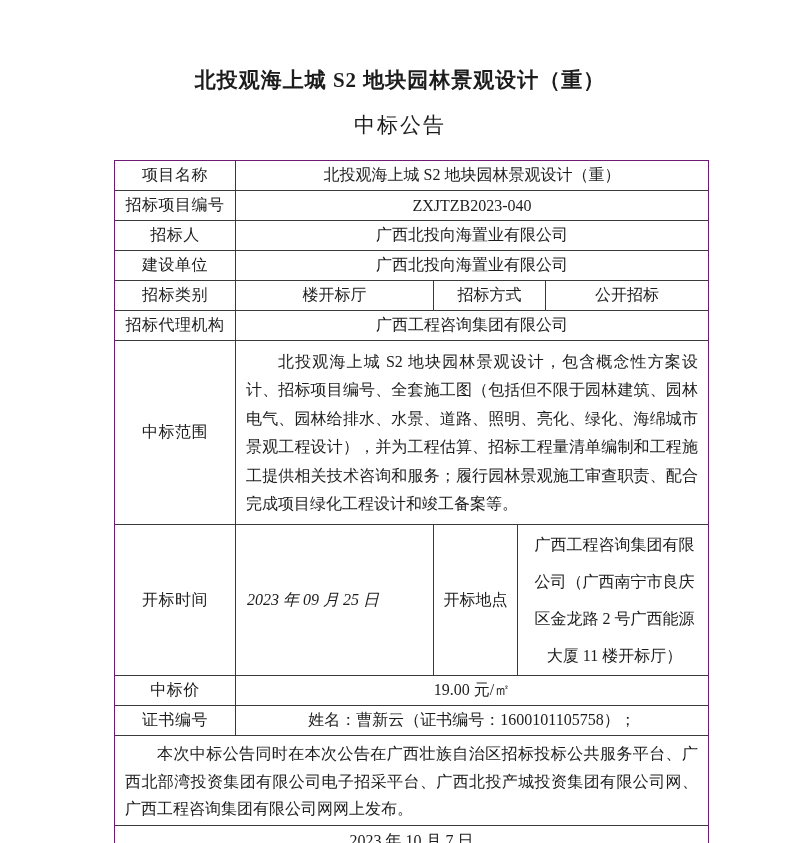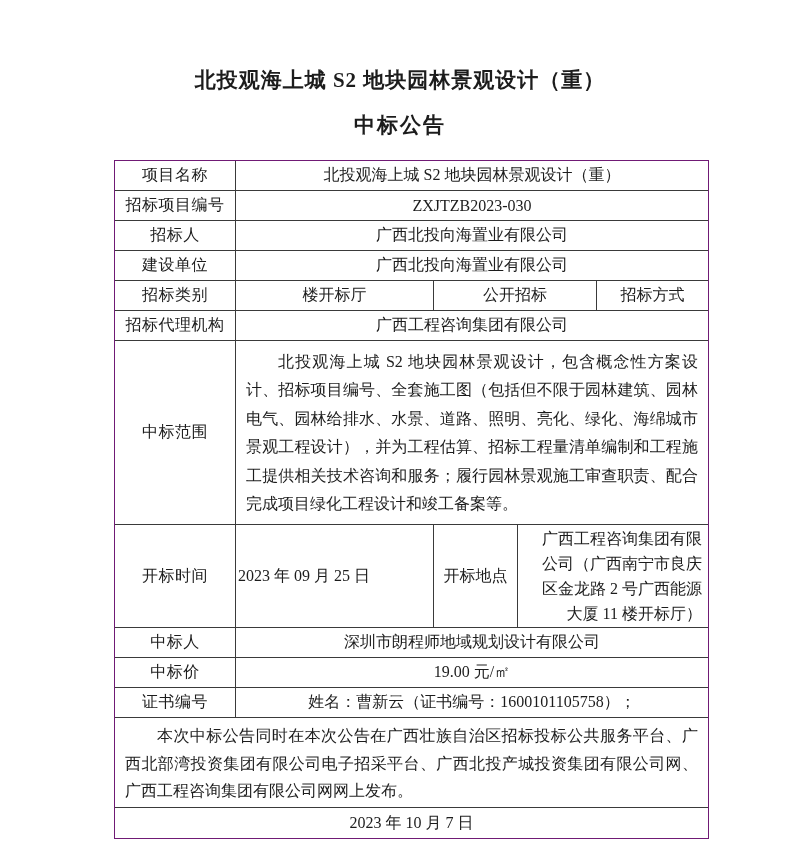--- a/index.html
+++ b/index.html
@@ -9,55 +9,55 @@
     font-family:"Liberation Serif","DejaVu Serif",serif;
     color:#1c1c1c;
     overflow:hidden;
   }
   .doc { width:800px; height:757px; background:#fff; }
   .title-block { padding-top:66px; text-align:center; }
   .title-line1 {
     font-size:21px; font-weight:600; letter-spacing:1px;
   }
   .title-line2 {
-    font-size:21px; font-weight:700; letter-spacing:2px; margin-top:17px;
+    font-size:21px; font-weight:400; letter-spacing:2px; margin-top:17px;
   }
   .tbl {
     width:595px; margin:21px 0 12px 114px;
     border:1px solid #701a75;
     font-size:16px;
   }
   .tr { display:flex; border-top:1px solid #3a3a3a; }
   .tr:first-child { border-top:none; }
   .td {
     border-left:1px solid #3a3a3a;
     display:flex; align-items:center; justify-content:center;
     text-align:center; padding:3px 6px; min-height:29px;
   }
   .td:first-child { border-left:none; }
   .lbl { width:120px; flex:none; letter-spacing:0.5px; }
   .val { flex:1; }
   .w-v1 { width:198px; flex:none; }
   .w-l2 { width:112px; flex:none; }
   .w-l2b { width:84px; flex:none; }
-  .left { justify-content:flex-start; text-align:left; padding-left:2px; }
+  .left { justify-content:flex-start; text-align:left; padding-left:11px;font-style:italic; }
   .para {
     display:block; text-align:justify; text-indent:2em;
     line-height:28.4px; padding:7px 10px 6px 10px;
   }
   .para2 {
     display:block; text-align:justify; text-indent:2em;
     line-height:27.3px; padding:4px 10px 3px 10px;
   }
   .addr {
     display:block; text-align:left; text-indent:0;
     line-height:25.8px; padding:1px 6px 1px 9px;
     display:flex; align-items:center;
   }
-  .addr-inner { text-align:right; line-height:25px; }
+  .addr-inner { text-align:center; line-height:37px; }
   .h-scope { min-height:142px; }
   .h-open  { min-height:103px; }
   .h-media { min-height:82px; }
   .h-date  { min-height:31px; }
   .h-28 { min-height:28px; }
 </style>
 </head>
 <body>
 
 <div class="doc">
@@ -69,38 +69,38 @@
 
   <div class="tbl">
 
     <div class="tr">
       <div class="td lbl">项目名称</div>
       <div class="td val">北投观海上城 S2 地块园林景观设计（重）</div>
     </div>
 
     <div class="tr">
       <div class="td lbl">招标项目编号</div>
-      <div class="td val">ZXJTZB2023-030</div>
+      <div class="td val">ZXJTZB2023-040</div>
     </div>
 
     <div class="tr">
       <div class="td lbl">招标人</div>
       <div class="td val">广西北投向海置业有限公司</div>
     </div>
 
     <div class="tr">
       <div class="td lbl">建设单位</div>
       <div class="td val">广西北投向海置业有限公司</div>
     </div>
 
     <div class="tr">
       <div class="td lbl">招标类别</div>
       <div class="td w-v1">楼开标厅</div>
+      <div class="td w-l2">招标方式</div>
       <div class="td val">公开招标</div>
-      <div class="td w-l2">招标方式</div>
     </div>
 
     <div class="tr">
       <div class="td lbl">招标代理机构</div>
       <div class="td val">广西工程咨询集团有限公司</div>
     </div>
 
     <div class="tr h-scope">
       <div class="td lbl">中标范围</div>
       <div class="td val para">北投观海上城 S2 地块园林景观设计，包含概念性方案设计、招标项目编号、全套施工图（包括但不限于园林建筑、园林电气、园林给排水、水景、道路、照明、亮化、绿化、海绵城市景观工程设计），并为工程估算、招标工程量清单编制和工程施工提供相关技术咨询和服务；履行园林景观施工审查职责、配合完成项目绿化工程设计和竣工备案等。</div>
@@ -108,24 +108,20 @@
 
     <div class="tr h-open">
       <div class="td lbl">开标时间</div>
       <div class="td w-v1 left">2023 年 09 月 25 日</div>
       <div class="td w-l2b">开标地点</div>
       <div class="td val addr">
         <span class="addr-inner">广西工程咨询集团有限公司（广西南宁市良庆区金龙路 2 号广西能源大厦 11 楼开标厅）</span>
       </div>
     </div>
 
-    <div class="tr">
-      <div class="td lbl">中标人</div>
-      <div class="td val">深圳市朗程师地域规划设计有限公司</div>
-    </div>
 
     <div class="tr h-28">
       <div class="td lbl">中标价</div>
       <div class="td val">19.00 元/㎡</div>
     </div>
 
     <div class="tr h-28">
       <div class="td lbl">证书编号</div>
       <div class="td val">姓名：曹新云（证书编号：1600101105758）；</div>
     </div>

